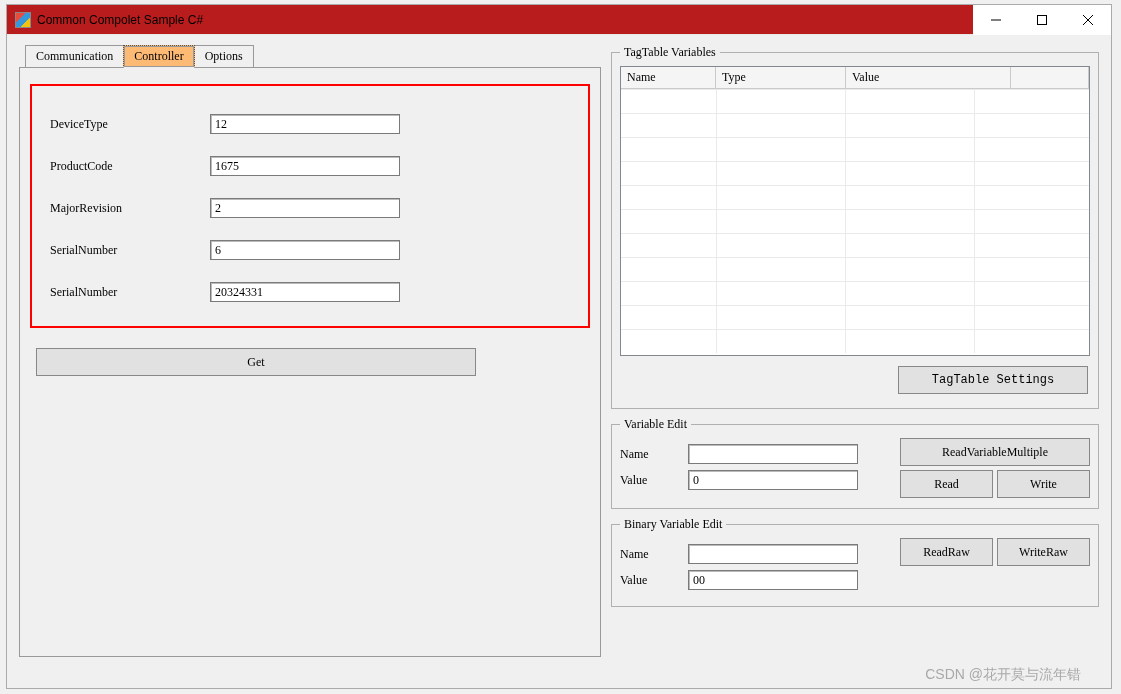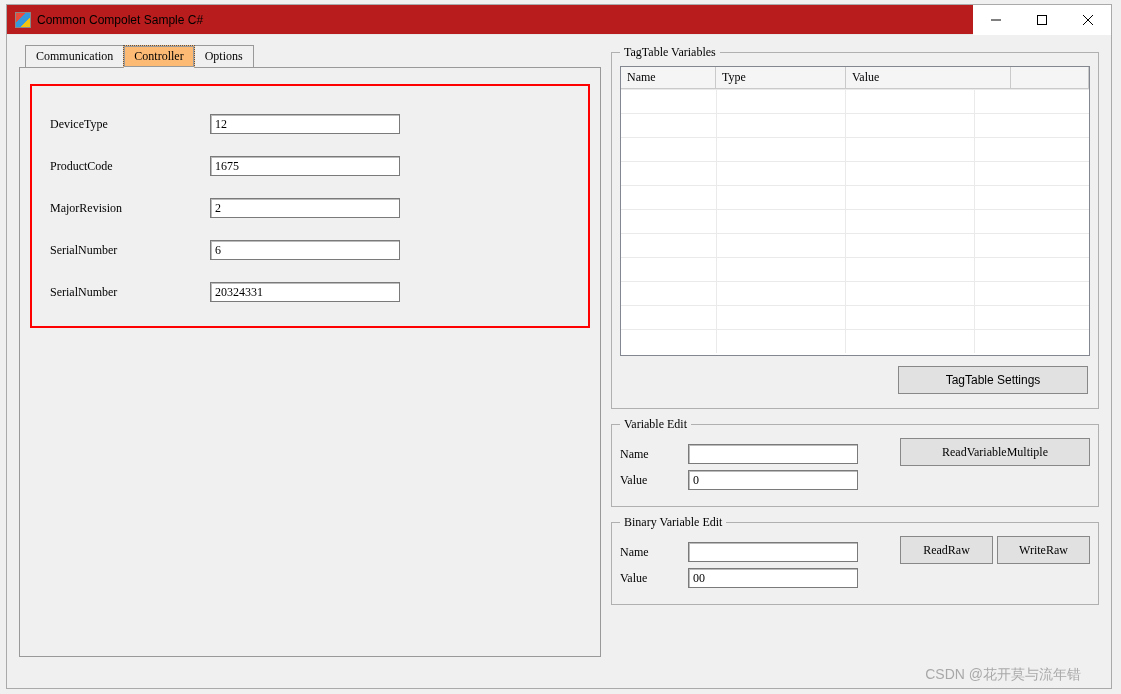--- a/index.html
+++ b/index.html
@@ -169,21 +169,21 @@
       background-size: 129px 24px;
       background-position: 95px 0, 0 0;
     }
     .tagtable-settings {
       display: block;
       width: 190px;
       height: 28px;
       margin: 10px 2px 4px auto;
       border: 1px solid #888;
       background: #e1e1e1;
-      font-family: Liberation Sans, sans-serif;
+      font-family: Liberation Mono, monospace;
       font-size: 12px;
     }
     .edit-row {
       display: flex;
       align-items: center;
       margin: 6px 0;
       gap: 8px;
     }
     .edit-label { width: 60px; }
     .edit-input {
@@ -274,20 +274,21 @@
           </div>
           <div class="form-row">
             <span class="form-label">SerialNumber</span>
             <input class="form-input" value="6" style="">
           </div>
           <div class="form-row">
             <span class="form-label">SerialNumber</span>
             <input class="form-input" value="20324331" style="">
           </div>
         </div>
+        <button class="wide-btn">Get</button>
       </div>
     </div>
 
     <div class="right-panel">
       <fieldset class="tagtable-box">
         <legend>TagTable Variables</legend>
         <div class="grid">
           <div class="grid-header">
             <div class="grid-col name">Name</div>
             <div class="grid-col type">Type</div>
@@ -309,20 +310,24 @@
               <span class="edit-label">Name</span>
               <input class="edit-input" value="" style="">
             </div>
             <div class="edit-row">
               <span class="edit-label">Value</span>
               <input class="edit-input" value="0" style="">
             </div>
           </div>
           <div class="btn-stack">
             <button class="btn btn-wide">ReadVariableMultiple</button>
+            <div class="btn-row">
+              <button class="btn btn-half">Read</button>
+              <button class="btn btn-half">Write</button>
+            </div>
           </div>
         </div>
       </fieldset>
 
       <fieldset>
         <legend>Binary Variable Edit</legend>
         <div class="ve-layout">
           <div class="ve-left">
             <div class="edit-row">
               <span class="edit-label">Name</span>

